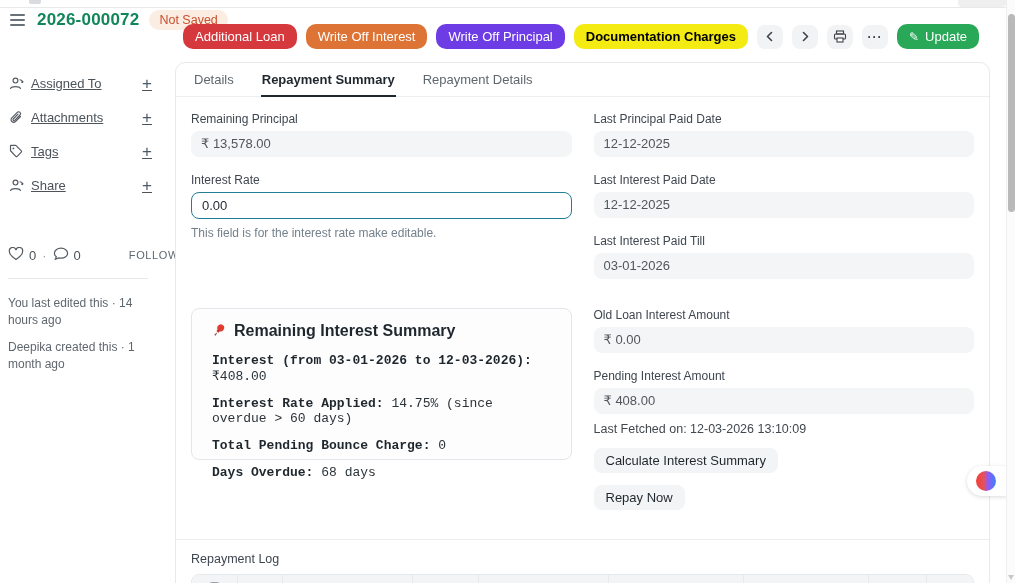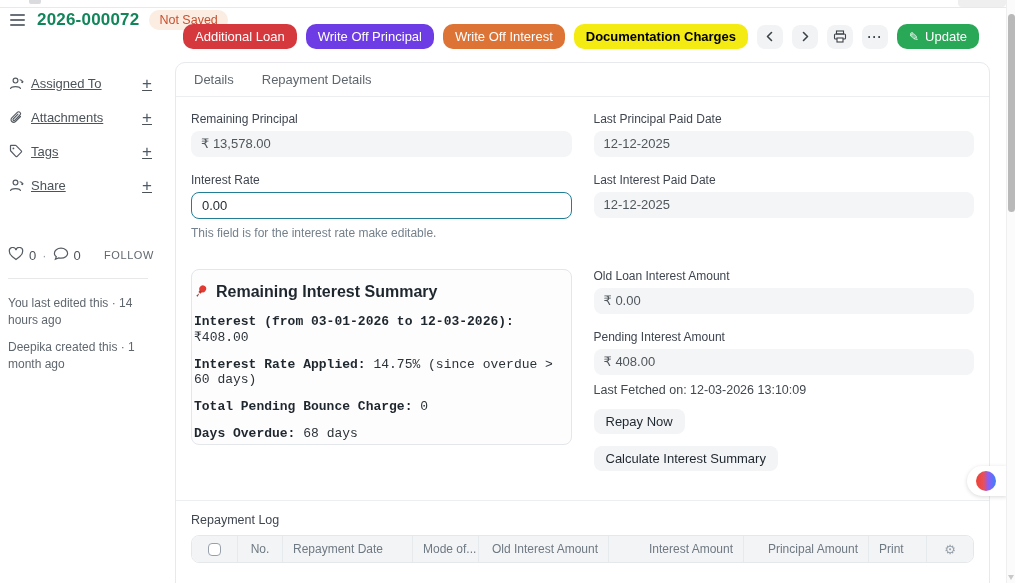--- a/index.html
+++ b/index.html
@@ -40,41 +40,41 @@
   .pencil-white{font-size:12px;line-height:1;}
 
   
   .sidebar{position:absolute;left:0;top:62px;width:168px;padding:11px 14px 0 8px;font-size:13px;color:#4b5359;}
   .side-item{display:flex;align-items:center;height:20px;margin-bottom:14px;text-decoration:underline;}
   .side-item .sicon{width:16px;display:inline-flex;justify-content:center;margin-right:7px;color:#555c63;}
   .side-item .plus{margin-left:auto;font-size:17px;font-weight:300;color:#4c5a67;line-height:1;padding:0 2px;}
   .likes-row{display:flex;align-items:center;margin-top:50px;height:20px;color:#4b5359;}
   .likes-row .cnt{font-size:13px;margin-left:5px;}
   .likes-row .dot{margin:0 6px;color:#9aa1a8;}
-  .follow{margin-left:auto;font-size:11px;letter-spacing:.6px;color:#5f676e;font-weight:500;}
+  .follow{margin-left:auto;font-size:11px;letter-spacing:.6px;color:#5f676e;font-weight:500;padding-left:48px;}
   .side-divider{border:none;border-top:1px solid #e6e8ea;margin:13px 6px 0 0;}
   .side-note{font-size:12px;line-height:17px;color:#5f676e;margin-top:16px;}
   .side-note + .side-note{margin-top:10px;}
 
   
   .card{position:absolute;left:175px;top:62px;width:815px;height:560px;background:#fff;border:1px solid var(--card-border);border-radius:10px;}
   .tabs{display:flex;gap:26px;padding:0 17px;height:34px;border-bottom:1px solid var(--line);align-items:stretch;}
   .tab{font-size:13px;color:#5f676e;display:flex;align-items:center;border-bottom:2px solid transparent;margin-bottom:-1px;padding:0 1px;}
   .tab.active{color:#1f272e;font-weight:bold;border-bottom-color:#1f272e;}
 
   .form-area{padding:15px 15px 0 15px;}
   .grid2{display:grid;grid-template-columns:1fr 1fr;column-gap:22px;}
   .field{margin-bottom:16px;}
   .field-label{font-size:12px;color:var(--text-label);margin-bottom:5px;}
   .control-static{height:26px;line-height:26px;background:var(--ctrl-bg);border-radius:8px;padding:0 10px;font-size:13px;color:#4f565c;}
   .control-input{width:100%;height:27px;border:1.5px solid var(--focus-teal);border-radius:8px;padding:0 10px;font-size:13px;color:#1f272e;outline:none;background:#fff;}
   .help-text{font-size:12px;color:var(--text-muted);margin-top:7px;}
 
   .section2{margin-top:29px;}
-  .summary-box{border:1px solid #e3e6ea;border-radius:8px;background:#fdfdfe;padding:12px 2px 14px;height:176px;}
+  .summary-box{border:1px solid #e3e6ea;border-radius:8px;background:#fdfdfe;padding:12px 20px 14px;height:152px;}
   .summary-title{display:flex;align-items:center;gap:7px;font-size:16px;font-weight:bold;color:#1f272e;line-height:20px;}
   .summary-line{font-size:13px;margin-top:12px;color:#2c3338;font-family:Liberation Mono, monospace;}
   .summary-line b{color:#1f272e;}
 
   .fetched{font-size:12.5px;color:#41484e;margin:-8px 0 12px;}
   .btn-gray{display:inline-block;background:#f3f4f6;border-radius:8px;padding:5px 12px;font-size:13px;color:#1f272e;margin-bottom:12px;}
 
   .hdivider{border:none;border-top:1px solid var(--line);margin:17px -15px 0;}
   .log-label{font-size:12.5px;color:var(--text-label);margin:12px 0 8px;}
 
@@ -112,22 +112,22 @@
       <button class="hamburger">
           <i></i>
           <i></i>
           <i></i>
         </button>
       <span class="doc-title">2026-000072</span>
       <span class="badge">Not Saved</span>
     </div>
     <div class="actions">
       <button class="btn red">Additional Loan</button>
+      <button class="btn orange">Write Off Interest</button>
       <button class="btn violet">Write Off Principal</button>
-      <button class="btn orange">Write Off Interest</button>
       <button class="btn yellow">Documentation Charges</button>
       <button class="icon-btn">
         <svg width="10" height="11" viewBox="0 0 10 11">
             <polyline points="6.5,1.5 2.5,5.5 6.5,9.5" fill="none" stroke="#3c4248" stroke-width="1.6" stroke-linecap="round" stroke-linejoin="round"></polyline>
           </svg>
       </button>
       <button class="icon-btn">
         <svg width="10" height="11" viewBox="0 0 10 11">
             <polyline points="3.5,1.5 7.5,5.5 3.5,9.5" fill="none" stroke="#3c4248" stroke-width="1.6" stroke-linecap="round" stroke-linejoin="round"></polyline>
           </svg>
@@ -211,20 +211,21 @@
       <button class="follow">FOLLOW</button>
     </div>
     <hr class="side-divider">
     <div class="side-note">You last edited this · 14 hours ago</div>
     <div class="side-note">Deepika created this · 1 month ago</div>
   </div>
 
   <div class="card">
     <div class="tabs">
       <div class="tab">Details</div>
+      <div class="tab active">Repayment Summary</div>
       <div class="tab">Repayment Details</div>
     </div>
 
     <div class="form-area">
       <div class="grid2">
         <div class="col">
           <div class="field">
             <div class="field-label">Remaining Principal</div>
             <div class="control-static">₹ 13,578.00</div>
           </div>
@@ -235,20 +236,24 @@
           </div>
         </div>
         <div class="col">
           <div class="field">
             <div class="field-label">Last Principal Paid Date</div>
             <div class="control-static">12-12-2025</div>
           </div>
           <div class="field">
             <div class="field-label">Last Interest Paid Date</div>
             <div class="control-static">12-12-2025</div>
+          </div>
+          <div class="field" style="margin-bottom:0;">
+            <div class="field-label">Last Interest Paid Till</div>
+            <div class="control-static">03-01-2026</div>
           </div>
         </div>
       </div>
 
       <div class="grid2 section2">
         <div class="col">
           <div class="summary-box">
             <div class="summary-title">
               <svg width="15" height="17" viewBox="0 0 15 17">
                 <g transform="rotate(38 7 7)">
@@ -269,24 +274,24 @@
           <div class="field">
             <div class="field-label">Old Loan Interest Amount</div>
             <div class="control-static">₹ 0.00</div>
           </div>
           <div class="field">
             <div class="field-label">Pending Interest Amount</div>
             <div class="control-static">₹ 408.00</div>
           </div>
           <div class="fetched">Last Fetched on: 12-03-2026 13:10:09</div>
           <div>
+            <button class="btn-gray">Calculate Interest Summary</button>
+          </div>
+          <div>
             <button class="btn-gray">Repay Now</button>
-          </div>
-          <div>
-            <button class="btn-gray">Calculate Interest Summary</button>
           </div>
         </div>
       </div>
 
       <hr class="hdivider">
 
       <div class="log-label">Repayment Log</div>
 
       <div class="table">
         <div class="trow head">

